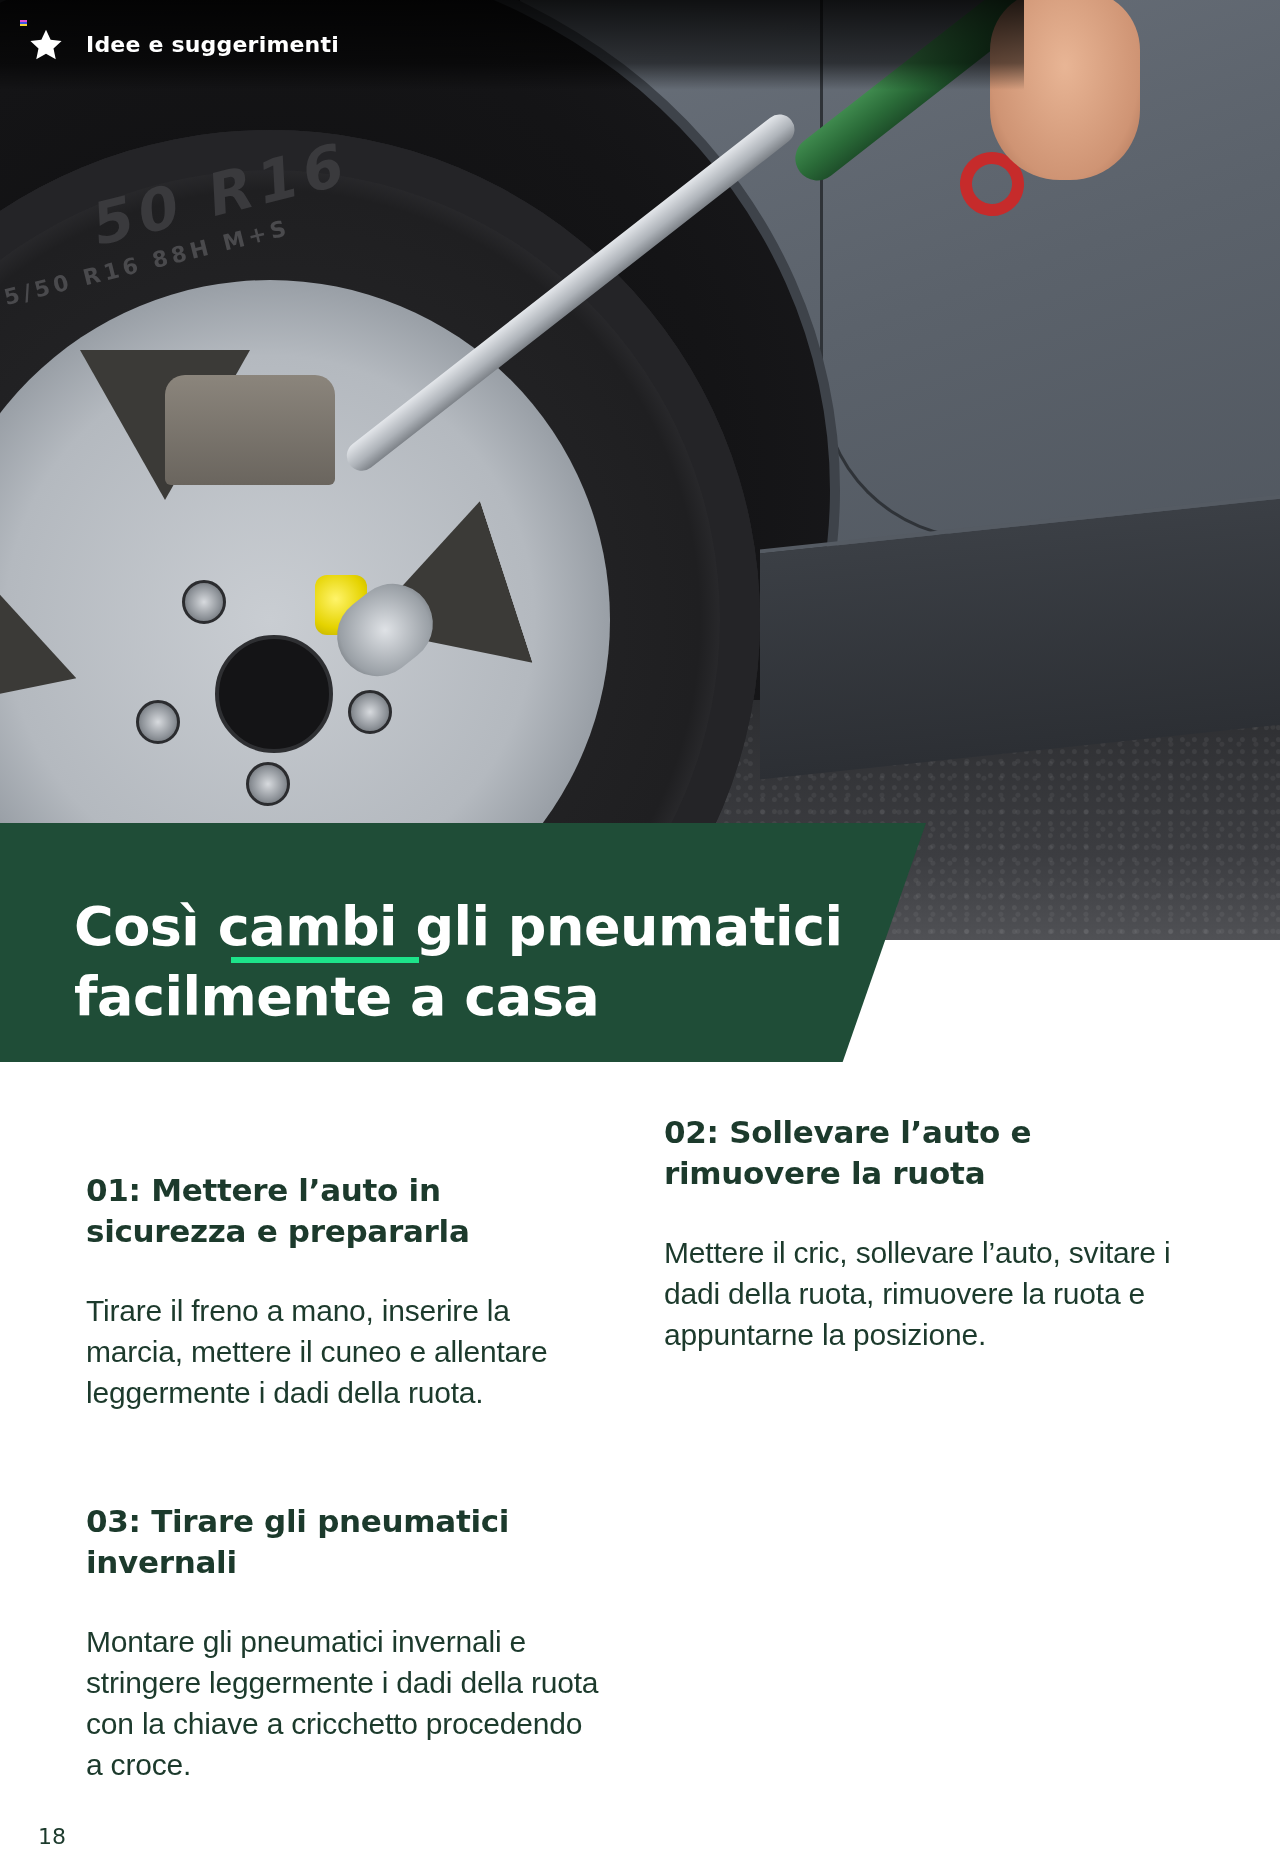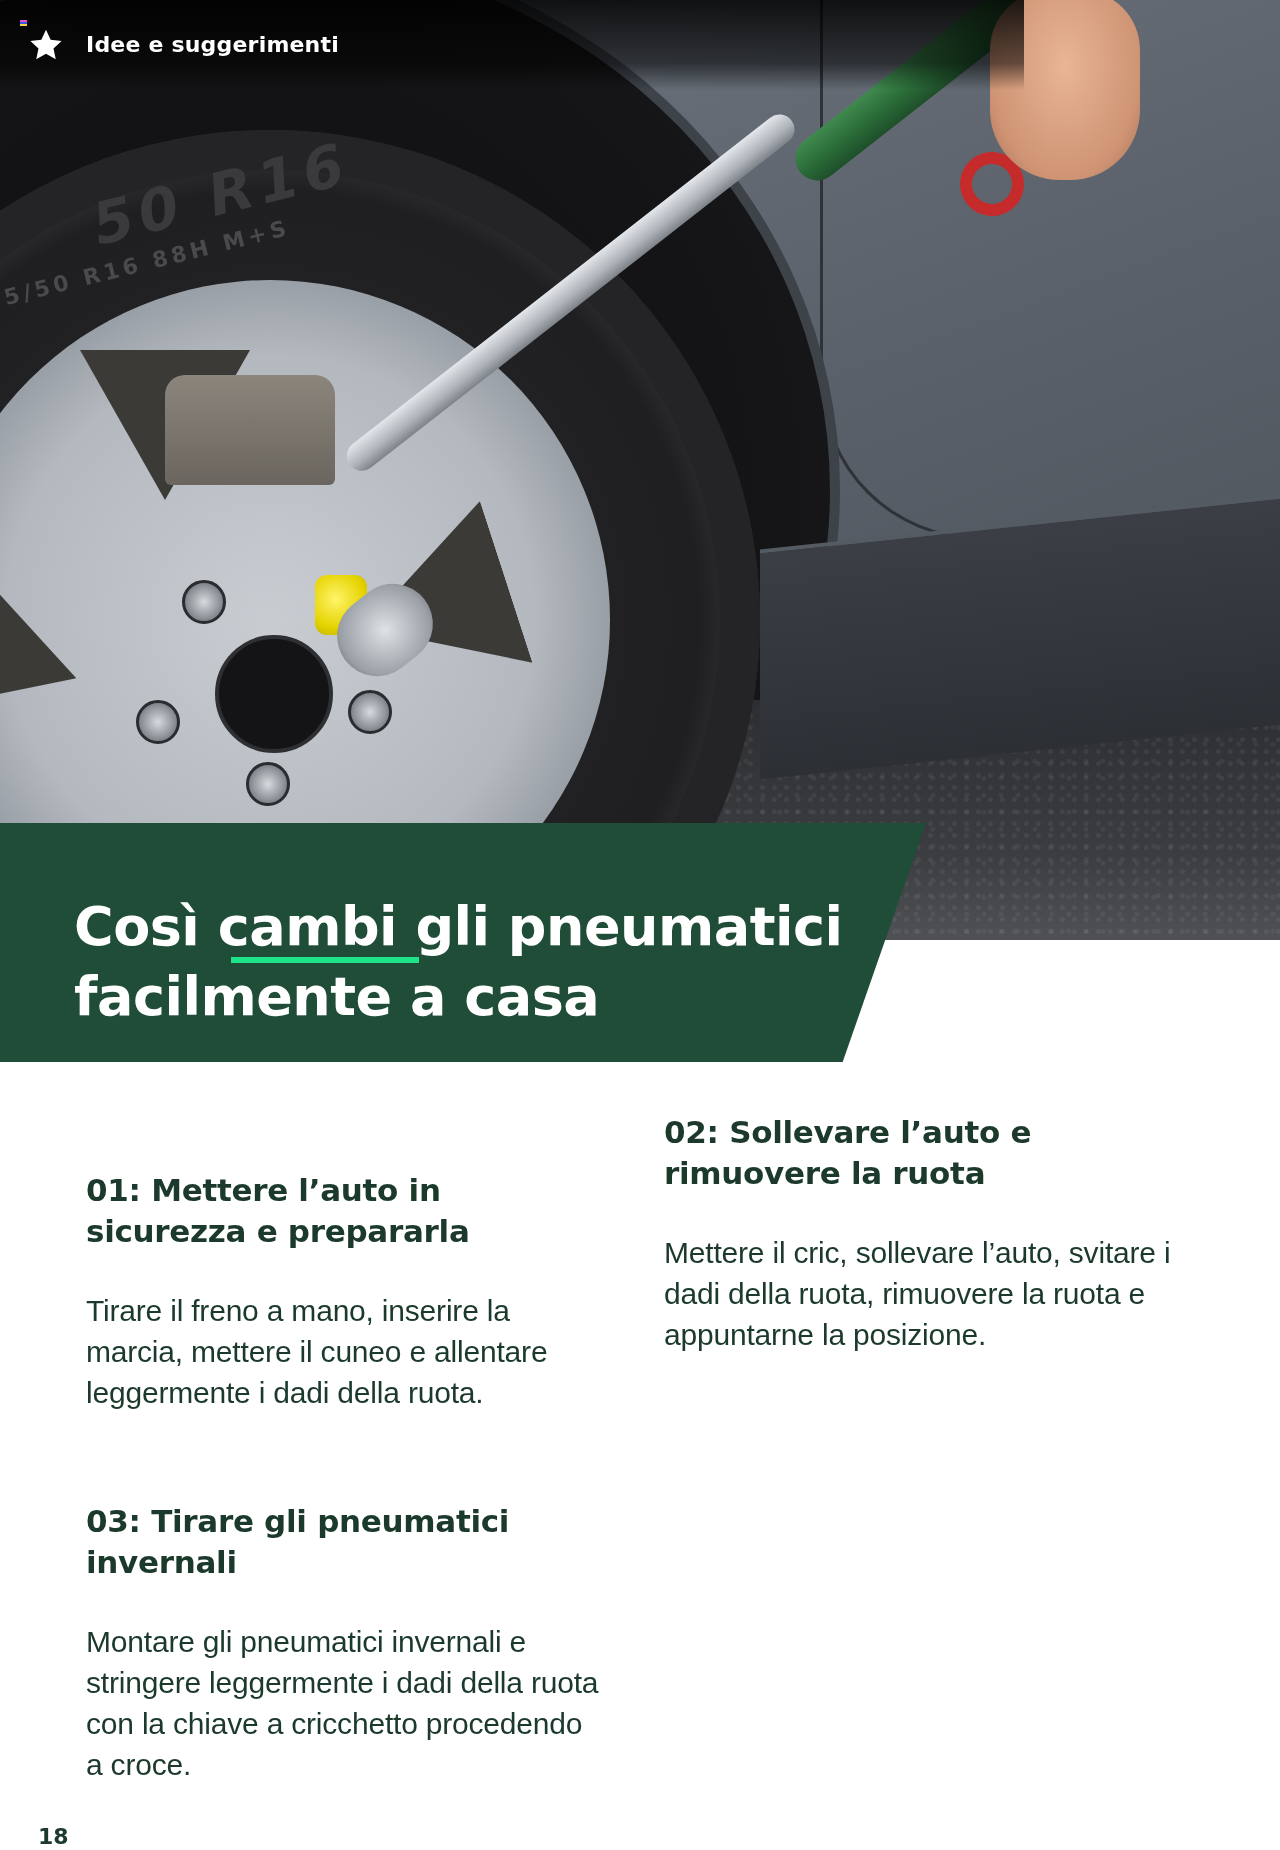--- a/index.html
+++ b/index.html
@@ -156,21 +156,21 @@
       line-height: 41px; letter-spacing: -0.2px;
     }
     .step-body b { font-weight: normal; }
     .s1 { left: 86px;  top: 1170px; }
     .s2 { left: 664px; top: 1112px; }
     .s3 { left: 86px;  top: 1501px; }
     .s4 { left: 664px; top: 1501px; }
 
     .page-number {
       position: absolute; left: 38px; top: 1824px;
-      font-family: "DejaVu Sans", sans-serif; font-weight: bold; font-size: 22px; color: #1c3a2c;
+      font-family: "DejaVu Sans", sans-serif; font-weight: normal; font-size: 22px; color: #1c3a2c;
     }
   </style>
 </head>
 <body>
 
 <div class="hero">
   <div class="car-body"></div>
   <div class="door-line"></div>
   <div class="wheel-arch"></div>
   <div class="asphalt"></div>

